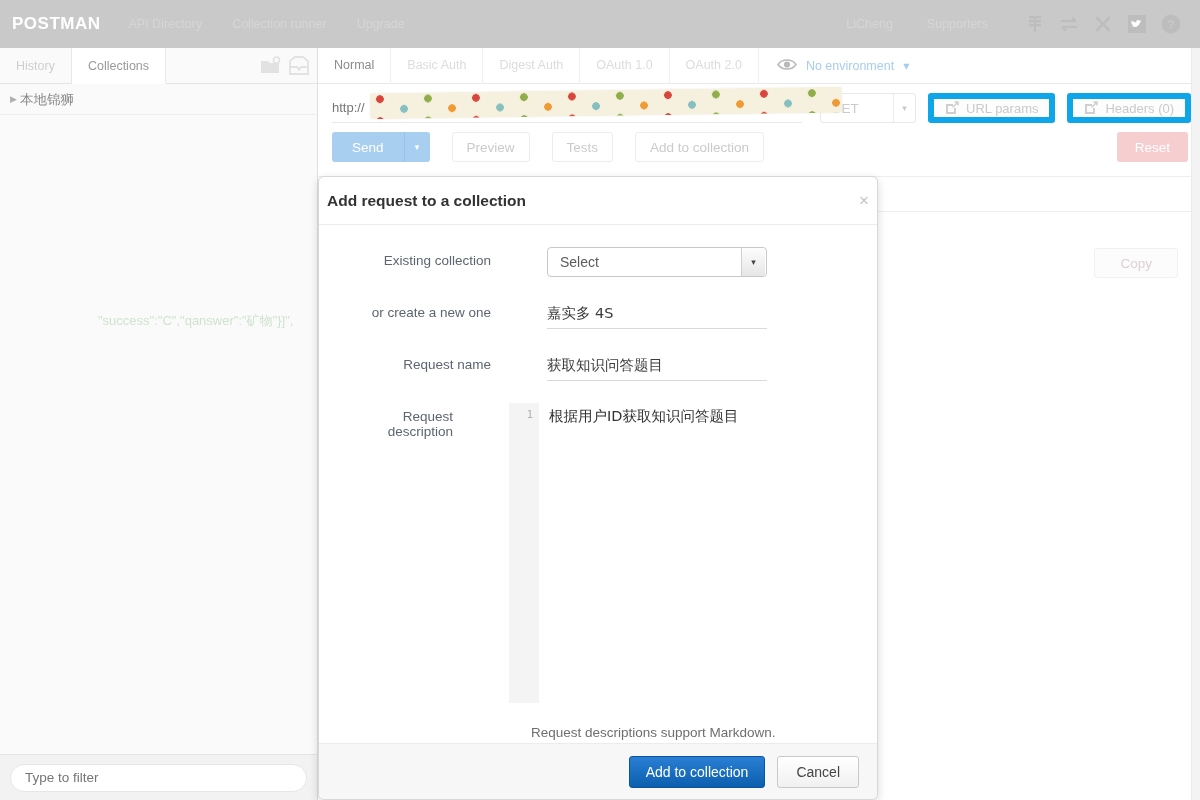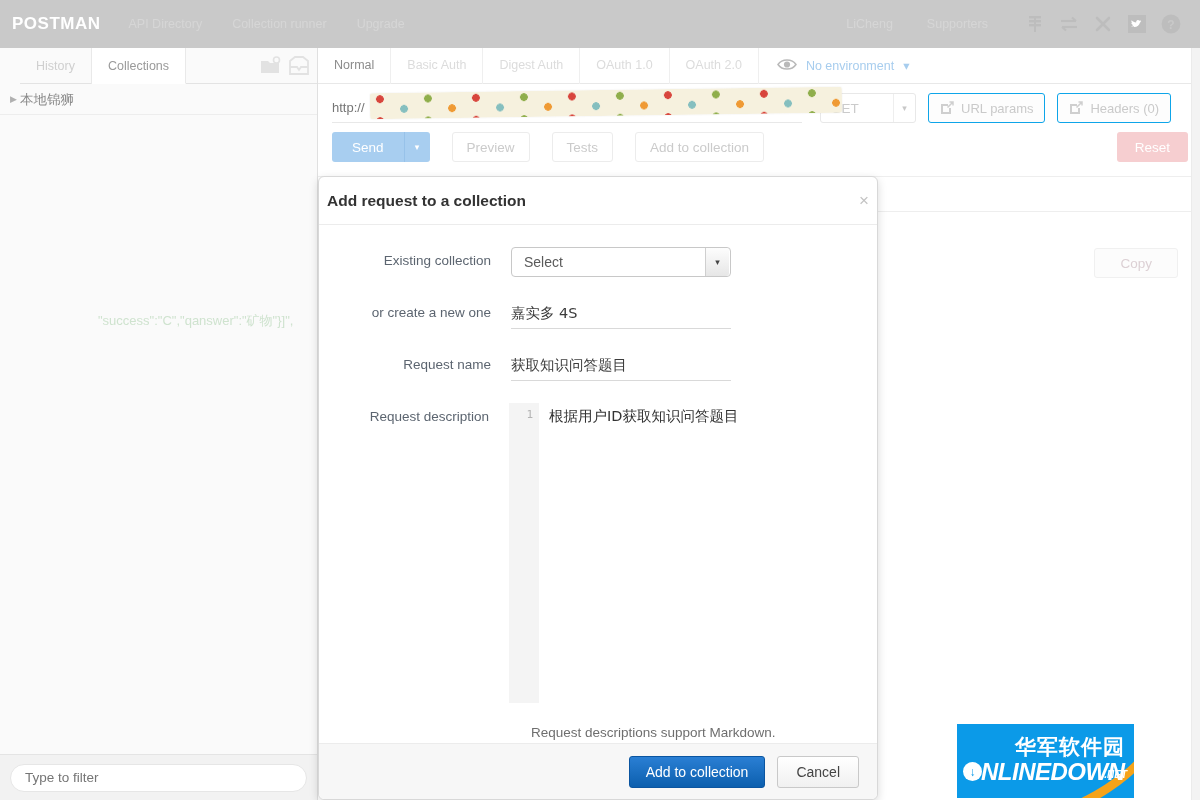--- a/index.html
+++ b/index.html
@@ -27,21 +27,21 @@
   .nav-right { margin-left:auto; display:flex; align-items:center; padding-right:8px; }
   .nav-right .nav-link { margin-right:34px; }
   .nav-icon { width:26px; height:26px; margin-right:8px; display:flex; align-items:center; justify-content:center; }
   .nav-icon svg { display:block; }
 
   
   .sidebar {
     position:absolute; left:0; top:48px; width:318px; height:752px;
     background:#fafafa; border-right:1px solid #e0e0e0;
   }
-  .side-tabs { display:flex; height:36px; border-bottom:1px solid #e3e3e3; position:relative;margin-left:20px; }
+  .side-tabs { display:flex; height:36px; border-bottom:1px solid #e3e3e3; position:relative; }
   .side-tab {
     padding:0 16px; height:36px; line-height:36px; font-size:12.5px;
     color:#cfcfcf; border-right:1px solid #e9e9e9;
   }
   .side-tab.active { color:#9a9a9a; background:#ffffff; border-bottom:1px solid #fff; }
   .side-tab-icons { margin-left:auto; display:flex; align-items:center; padding-right:6px; gap:4px; }
   .side-tab-icons svg { display:block; }
 
   .coll-item {
     height:31px; line-height:31px; font-size:13.5px; color:#8a8a8a;
@@ -82,21 +82,21 @@
   .method-select {
     margin-left:18px; width:96px; height:30px; border:1px solid #e8e8e8; border-radius:3px;
     display:flex; align-items:center; justify-content:space-between; padding:0 0 0 10px;
     font-size:13.5px; color:#cbcbcb; background:#fff;
   }
   .method-caret {
     width:22px; height:28px; border-left:1px solid #eee;
     display:flex; align-items:center; justify-content:center; color:#c8c8c8; font-size:9px;
   }
   .ghost-btn {
-    margin-left:12px; height:30px; border:1px solid #0ea5e9; border-radius:3px;
+    margin-left:12px; height:30px; border:6px solid #0ea5e9; border-radius:3px;
     background:#fdfdfd; color:#cacaca; font-size:13px; padding:0 11px;
     display:flex; align-items:center; gap:7px;
   }
   .ghost-btn svg { display:block; }
 
   
   .tape {
     position:absolute; left:52px; top:6px; width:472px; height:26px;
     background-color:#f6f1de;
     background-image:
@@ -160,21 +160,21 @@
   }
   .modal-title { font-size:15.5px; color:#333; font-weight:bold; }
   .modal-close { margin-left:auto; color:#c3c3c3; font-size:17px; line-height:1; }
 
   .modal-body { flex:1; padding:22px 20px 0 20px; overflow:hidden; }
   .form-row { display:flex; align-items:flex-start; margin-bottom:22px; }
   .form-label {
     width:172px; text-align:right; padding-right:20px; font-size:13.5px;
     color:#5c6570; padding-top:6px;
   }
-  .form-ctrl { flex:1; }
+  .form-ctrl { flex:1;margin-left:36px; }
 
   .sel {
     width:220px; height:30px; border:1px solid #c8c8c8; border-radius:4px;
     background:#fff; display:flex; align-items:center; justify-content:space-between;
     padding-left:12px; font-size:14px; color:#5a5a5a;
   }
   .sel-arrow {
     width:24px; height:28px; margin:0 1px 0 0; border-left:1px solid #cfcfcf;
     background:linear-gradient(#fdfdfd,#e6e6e6);
     display:flex; align-items:center; justify-content:center; color:#444; font-size:9px;
@@ -442,21 +442,14 @@
 
       <div class="md-note">Request descriptions support Markdown.</div>
     </div>
 
     <div class="modal-foot">
       <div class="btn-primary">Add to collection</div>
       <div class="btn-default">Cancel</div>
     </div>
   </div>
 
-  <div class="watermark">
-    <div class="wm-swoosh"></div>
-    <div class="wm-cn">华军软件园</div>
-    <div class="wm-o">↓</div>
-    <div class="wm-en" style="left:24px">NLINEDOWN</div>
-    <div class="wm-net">.NET</div>
-  </div>
 
 </div>
 
 </body></html>

